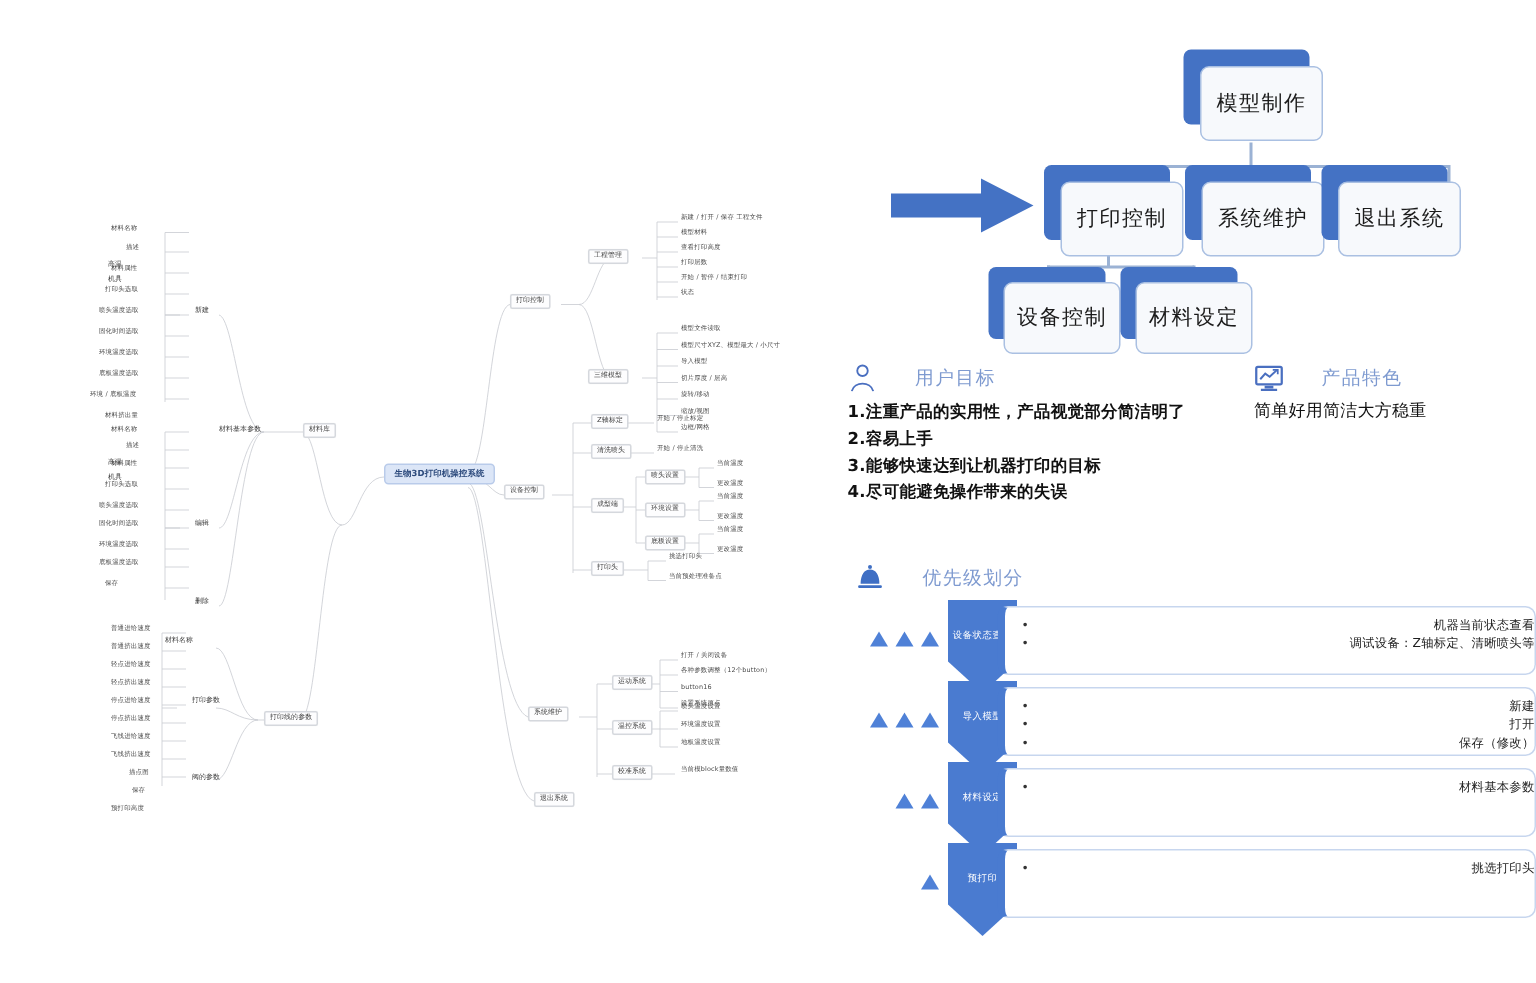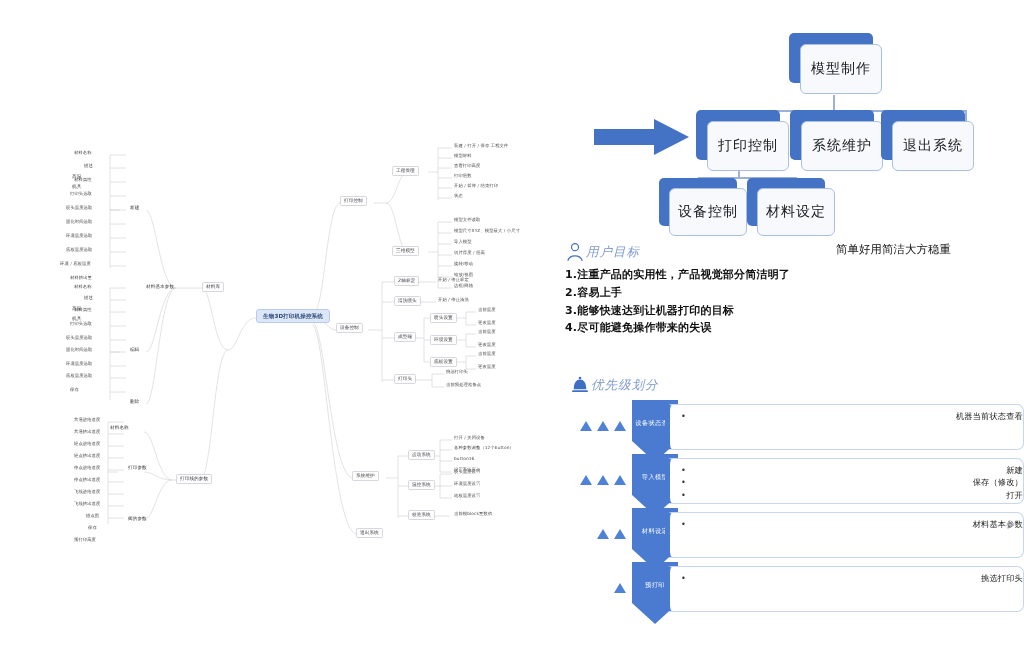--- a/index.html
+++ b/index.html
@@ -64,24 +64,23 @@
     letter-spacing:1px;
   }
   .oc-line{position:absolute;background:#9bb2d4;}
 
   
   #arrow{position:absolute;left:18px;top:118px;width:96px;height:38px;}
 
   
   #persona{position:absolute;left:0;top:242px;width:464px;height:110px;}
   .sec-head{
-    display:flex;align-items:center;gap:1px;
+    display:flex;align-items:center;gap:25px;
     color:#7e9ad0;font-size:12.5px;letter-spacing:1px;
     margin-bottom:4px;
-    font-style:italic;
   }
   .sec-icon{width:20px;height:20px;flex:0 0 20px;}
   .goal-list{
     margin:0;padding:0;list-style:none;
     font-size:11px;color:#111;line-height:1.62;
     letter-spacing:.2px;
     font-weight:bold;
   }
   .feat-text{font-size:11.3px;color:#111;letter-spacing:.2px;}
 
@@ -350,20 +349,30 @@
       </div>
       <ul class="goal-list">
         <li>1.注重产品的实用性，产品视觉部分简洁明了</li>
         <li>2.容易上手</li>
         <li>3.能够快速达到让机器打印的目标</li>
         <li>4.尽可能避免操作带来的失误</li>
       </ul>
     </div>
 
     <div style="position:absolute;left:276px;top:0;width:185px;">
+      <div class="sec-head">
+        <svg class="sec-icon" viewBox="0 0 24 24">
+          <rect x="1.8" y="3" width="20.4" height="14" rx="1.3" fill="none" stroke="#4a6fc0" stroke-width="1.8"></rect>
+          <polyline points="5,13 9,8.5 12.5,11 18.5,5.5" fill="none" stroke="#4a6fc0" stroke-width="1.6"></polyline>
+          <polyline points="15,5.5 19,5.5 19,9" fill="none" stroke="#4a6fc0" stroke-width="1.4"></polyline>
+          <rect x="8.5" y="18.2" width="7" height="2.2" fill="#4a6fc0"></rect>
+          <rect x="5.5" y="20.6" width="13" height="1.8" fill="#4a6fc0"></rect>
+        </svg>
+        <span>产品特色</span>
+      </div>
       <div class="feat-text">简单好用简洁大方稳重</div>
     </div>
   </div>
 
   <div id="priority">
     <div class="sec-head" style="margin-left:10px;margin-bottom:9px;text-align:center;">
       <svg class="sec-icon" viewBox="0 0 24 24">
         <path d="M4.5 17 C4.5 9.5 7.5 5.5 12 5.5 C16.5 5.5 19.5 9.5 19.5 17 Z" fill="#3f6fc4"></path>
         <rect x="2.5" y="18.2" width="19" height="2.2" rx="1" fill="#3f6fc4"></rect>
         <circle cx="12" cy="3.6" r="1.6" fill="#3f6fc4"></circle>
@@ -374,36 +383,37 @@
     <div class="pri-row">
       <div class="tri-wrap">
         <span class="tri"></span>
         <span class="tri"></span>
         <span class="tri"></span>
       </div>
       <div class="chev">设备状态查看</div>
       <div class="pri-card">
         <ul>
           <li>机器当前状态查看</li>
+          <li>调试设备：Z轴标定、清晰喷头等</li>
         </ul>
       </div>
     </div>
 
     <div class="pri-row">
       <div class="tri-wrap">
         <span class="tri"></span>
         <span class="tri"></span>
         <span class="tri"></span>
       </div>
       <div class="chev">导入模型</div>
       <div class="pri-card">
         <ul>
           <li>新建</li>
+          <li>打开</li>
           <li>保存（修改）</li>
-          <li>打开</li>
         </ul>
       </div>
     </div>
 
     <div class="pri-row">
       <div class="tri-wrap">
         <span class="tri"></span>
         <span class="tri"></span>
       </div>
       <div class="chev">材料设定</div>

